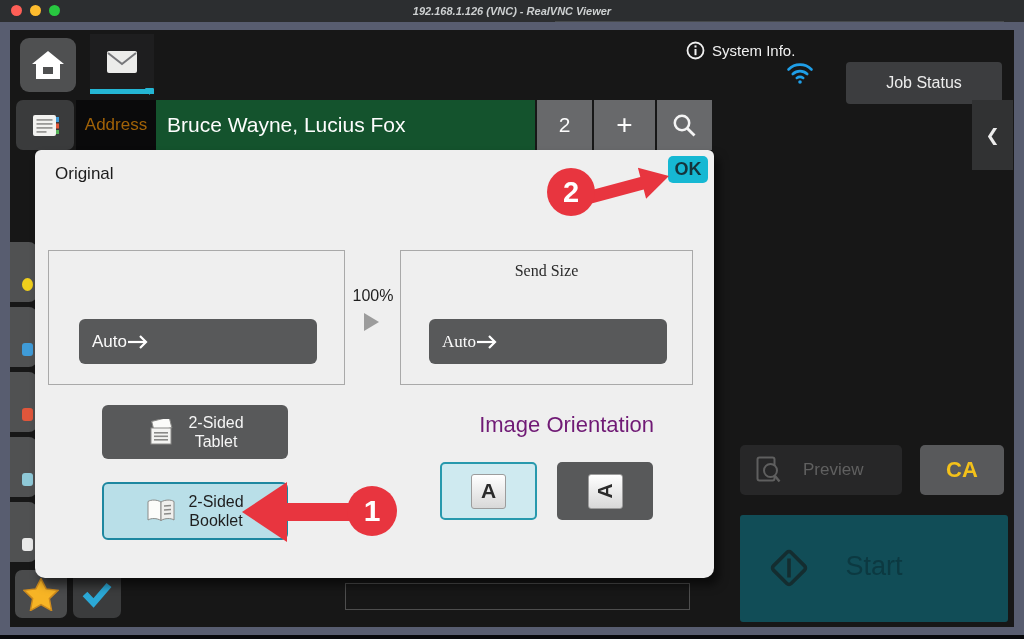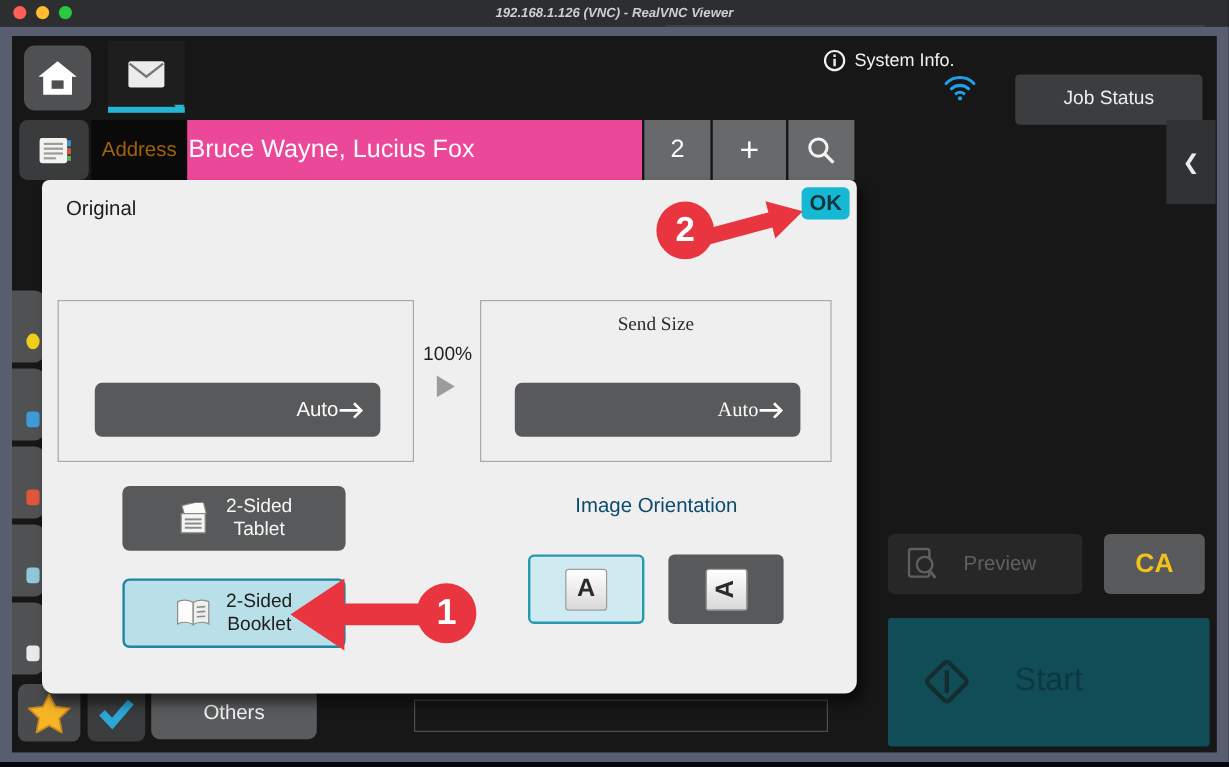--- a/index.html
+++ b/index.html
@@ -27,21 +27,21 @@
   .email-tab { left:80px; top:4px; width:64px; height:55px; background:#1e1e1f; }
   .tab-underline { left:80px; top:59px; width:64px; height:5px; background:#24b6d4; }
   .tab-caret { left:135px; top:51px; }
   .sysinfo { left:676px; top:11px; display:flex; align-items:center; gap:7px; color:#f1f1f1; font-size:15px; }
   .wifi { left:776px; top:31px; }
   .job-btn { left:836px; top:14px; width:156px; height:42px; background:#3c3d3f; border-radius:4px; color:#ededed; font-size:16px;margin-top:18px; }
 
   
   .book-btn   { left:6px;   top:70px; width:58px; height:50px; background:#3a3b3c; border-radius:7px; }
   .addr-label { left:66px;  top:70px; width:80px; height:50px; background:#0a0a0b; color:#a16207; font-size:17px; }
-  .recip      { left:146px; top:70px; width:379px; height:50px; background:#ec4899; color:#fdfdfd; font-size:21px; display:flex; align-items:center; padding-left:1px; }
+  .recip      { left:146px; top:70px; width:379px; height:50px; background:#14532d; color:#fdfdfd; font-size:21px; display:flex; align-items:center; padding-left:11px; }
   .cnt-cell   { left:527px; top:70px; width:55px; height:50px; background:#68696b; color:#fcfcfc; font-size:21px; }
   .plus-cell  { left:584px; top:70px; width:61px; height:50px; background:#68696b; color:#fcfcfc; font-size:28px; font-weight:300; }
   .srch-cell  { left:647px; top:70px; width:55px; height:50px; background:#68696b; }
   .collapse-tab { left:962px; top:70px; width:41px; height:70px; background:#313233; color:#ececec; font-size:17px; }
 
   
   .side-item { left:0; width:27px; height:60px; background:#505152; border-radius:0 8px 8px 0; }
   .sliver { position:absolute; right:4px; top:36px; width:11px; height:13px; border-radius:3px; }
 
   
@@ -58,28 +58,28 @@
   .start-btn .lbl { position:absolute; left:0; right:0; top:36px; text-align:center; }
 
   
   .dialog { left:25px; top:120px; width:679px; height:428px; background:#efefef; border-radius:6px 6px 10px 10px; box-shadow:5px 7px 10px rgba(0,0,0,.55); z-index:10; }
   .dlg-title { position:absolute; left:20px; top:14px; font-size:17px; color:#1c1c1c; }
   .ok-btn { position:absolute; left:633px; top:6px; width:40px; height:27px; background:#16b8d3; border-radius:5px; color:#15343c; font-size:18px; font-weight:bold; }
   .group { position:absolute; border:1px solid #a9a9a9; }
   .g-scan { left:13px; top:100px; width:297px; height:135px; }
   .g-send { left:365px; top:100px; width:293px; height:135px;font-family:Liberation Serif, serif; }
   .group-title { position:absolute; left:0; right:0; top:11px; text-align:center; font-size:16px; color:#2a2a2a; }
-  .auto-btn { position:absolute; top:68px; width:238px; height:45px; background:#58595a; border-radius:6px; color:#fafafa; font-size:17px; display:flex; align-items:center; justify-content:flex-end; padding:0 13px; }
+  .auto-btn { position:absolute; top:68px; width:238px; height:45px; background:#58595a; border-radius:6px; color:#fafafa; font-size:17px; display:flex; align-items:center; justify-content:flex-start; padding:0 13px; }
   .g-scan .auto-btn { left:30px; } .g-send .auto-btn { left:28px; }
   .ratio { position:absolute; left:310px; top:137px; width:56px; text-align:center; font-size:16px; color:#1f1f1f; }
   .ratio-tri { position:absolute; left:329px; top:163px; width:0; height:0; border-left:15px solid #9c9c9c; border-top:9px solid transparent; border-bottom:9px solid transparent; }
   .tablet-btn { position:absolute; left:67px; top:255px; width:186px; height:54px; background:#58595a; border-radius:6px; color:#f5f5f5; font-size:16px; display:flex; align-items:center; justify-content:center; gap:12px; }
   .booklet-btn { position:absolute; left:67px; top:332px; width:186px; height:58px; background:#b9dfe8; border:2px solid #1d87a0; border-radius:6px; color:#1e1e1e; font-size:16px; display:flex; align-items:center; justify-content:center; gap:12px; }
   .two-line { text-align:center; line-height:1.2; }
-  .orient-label { position:absolute; left:405px; top:262px; width:214px; text-align:center; font-size:17px; color:#0c4a6e; }
+  .orient-label { position:absolute; left:405px; top:262px; width:214px; text-align:right; font-size:22px; color:#701a75; }
   .orient-a   { position:absolute; left:405px; top:312px; width:97px; height:58px; background:#cfeaf0; border:2px solid #2899ad; border-radius:5px; }
   .orient-rot { position:absolute; left:522px; top:312px; width:96px; height:58px; background:#58595a; border-radius:5px; }
   .a-chip { width:35px; height:35px; background:linear-gradient(#ffffff,#d8d8d8); border:1px solid #9c9c9c; border-radius:3px; color:#2b2b2b; font-size:21px; font-weight:bold; display:flex; align-items:center; justify-content:center; }
   .rot-inner { transform:rotate(-90deg); display:block; }
 
   
   .ann-svg { position:absolute; left:0; top:0; width:1004px; height:597px; z-index:55; pointer-events:none; }
   .ann-circle { position:absolute; background:#e8353f; border-radius:50%; color:#fff; font-weight:bold; z-index:60; }
   .c1 { left:337px; top:456px; width:50px; height:50px; font-size:30px; }
   .c2 { left:537px; top:138px; width:48px; height:48px; font-size:29px; }
@@ -190,23 +190,20 @@
 
   <div class="abs ctr fav-btn">
     <svg width="36" height="33" viewBox="0 0 34 31">
       <polygon points="17,0.5 21.9,10.2 33,11.6 24.9,19.4 27,30.7 17,25 7,30.7 9.1,19.4 1,11.6 12.1,10.2" fill="#f7b425" stroke="#cc8a1e" stroke-width="1.4"></polygon>
     </svg>
   </div>
   <div class="abs ctr check-btn">
     <svg width="34" height="27" viewBox="0 0 34 27">
       <polyline points="5,13 13.5,22 29,4" stroke="#2ba8d6" stroke-width="6.5" fill="none"></polyline>
     </svg>
-  </div>
-  <div class="abs ctr others-btn">
-    <span>Others</span>
   </div>
   <div class="abs bg-outline"></div>
 
   <div class="abs preview-btn">
     <svg width="25" height="29" viewBox="0 0 25 29">
       <rect x="1.5" y="1.5" width="17" height="23" rx="2" stroke="#5f5f5f" stroke-width="2" fill="none"></rect>
       <circle cx="14.5" cy="14.5" r="6.5" stroke="#5f5f5f" stroke-width="2" fill="#272728"></circle>
       <line x1="19" y1="20" x2="23.5" y2="25.5" stroke="#5f5f5f" stroke-width="2.4"></line>
     </svg>
     <span>Preview</span>

